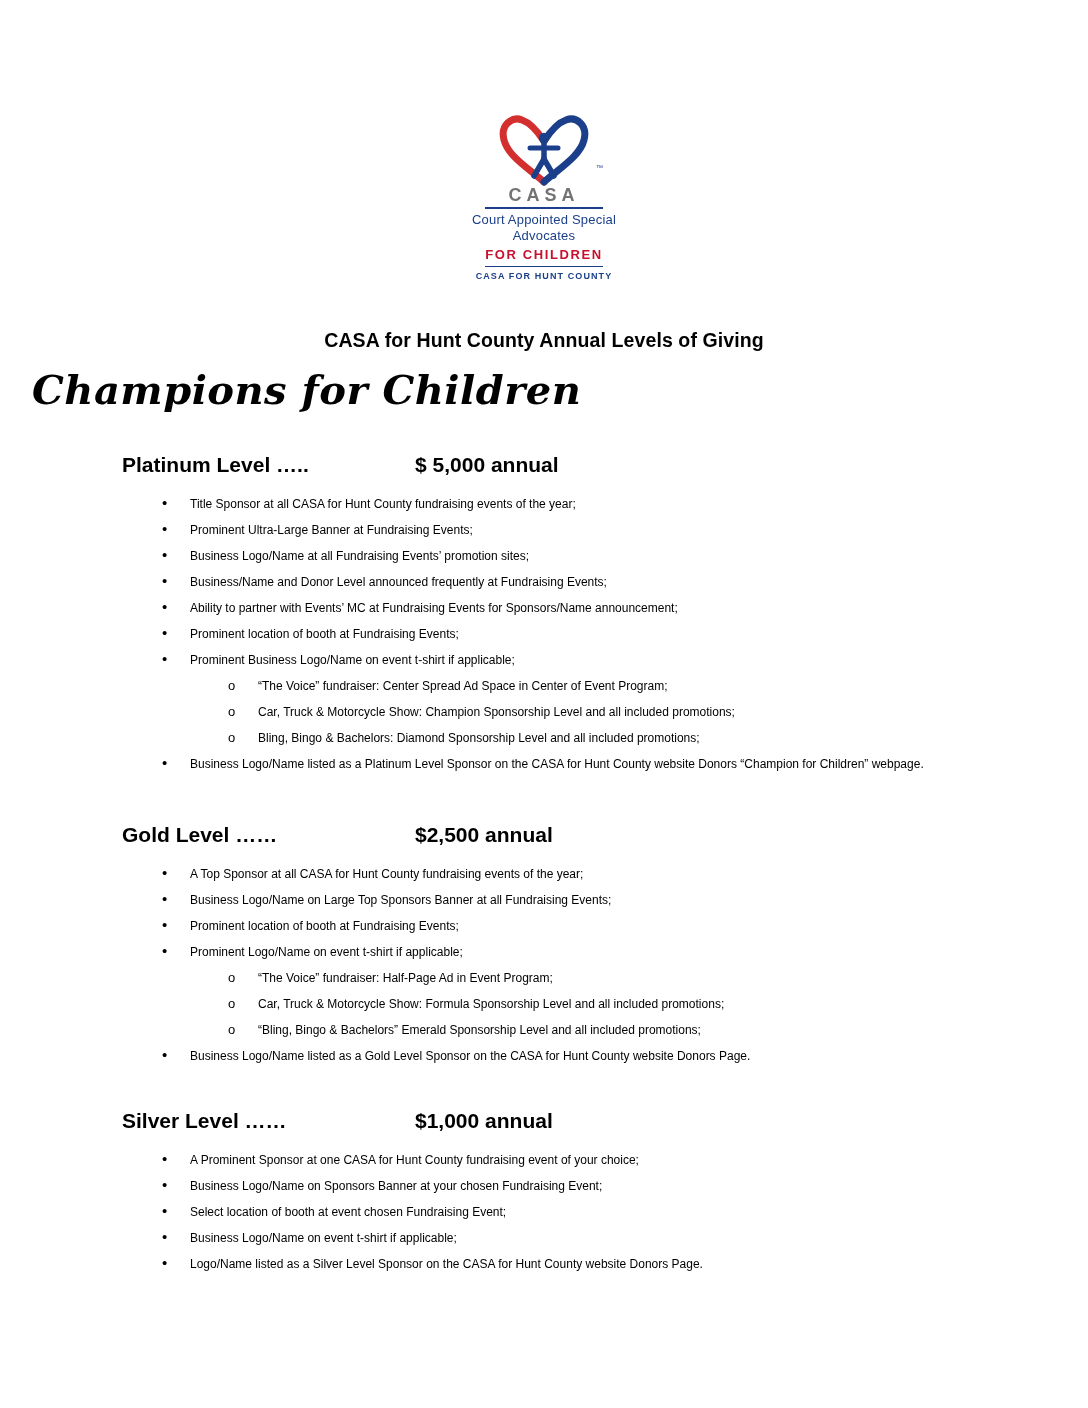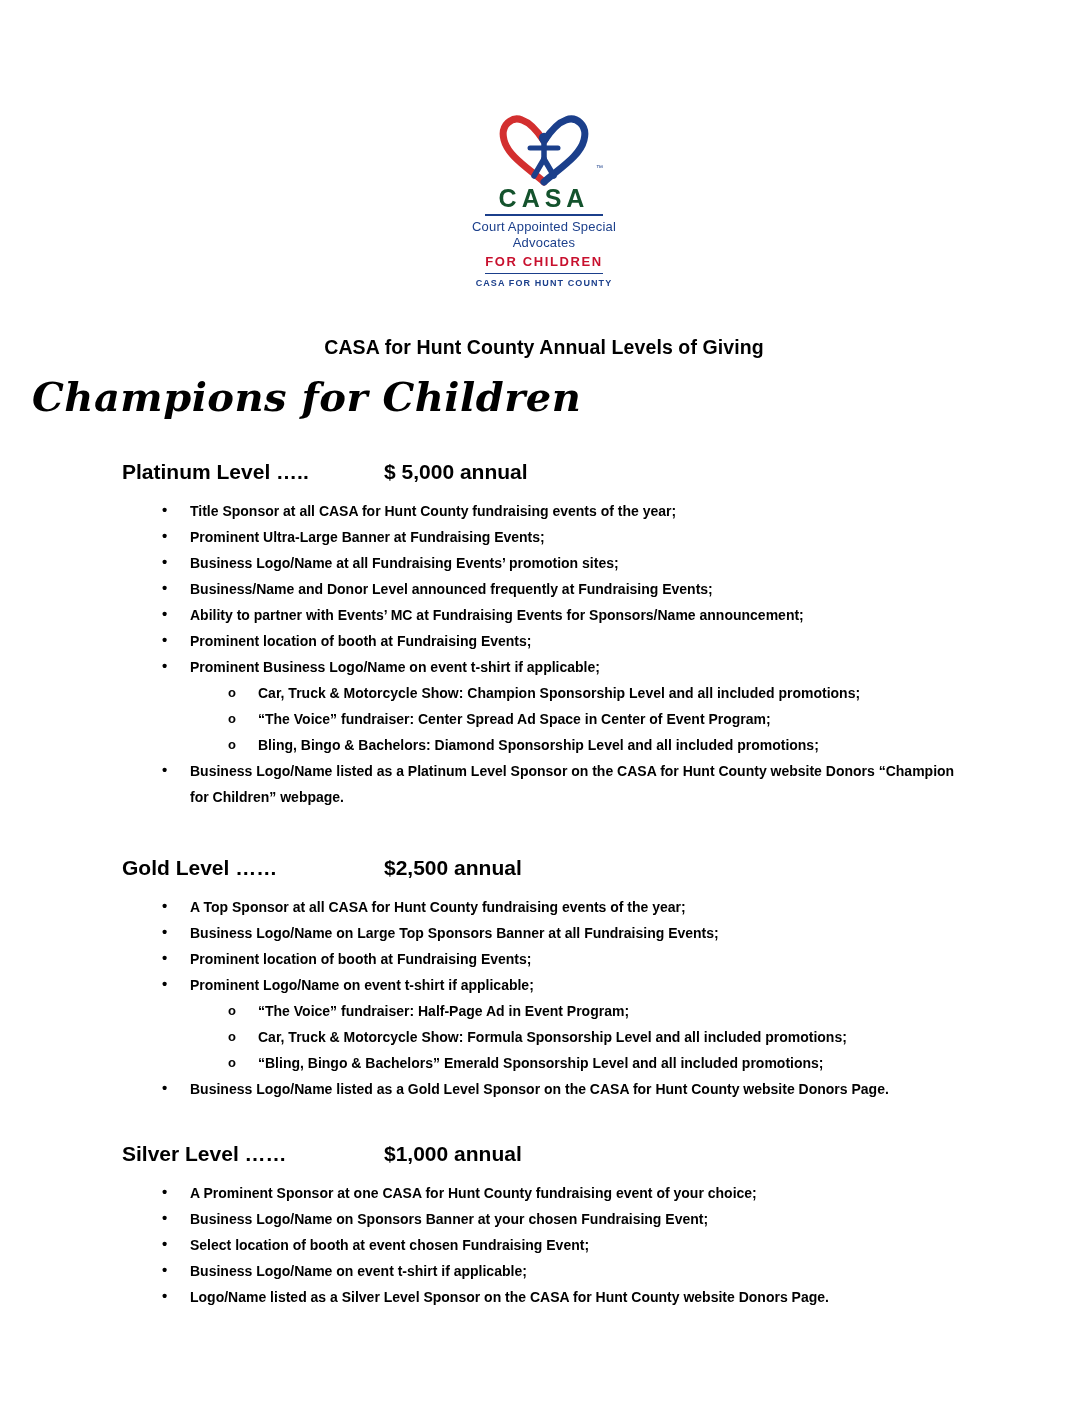--- a/index.html
+++ b/index.html
@@ -43,23 +43,23 @@
   }
   .heart-svg {
     position: absolute;
     left: 50%;
     top: 0;
     transform: translateX(-50%);
   }
   .logo-casa {
     font-family: "Liberation Sans", sans-serif;
     font-weight: bold;
-    font-size: 25px;
+    font-size: 18px;
     letter-spacing: 5px;
-    color: #14532d;
+    color: #737373;
     line-height: 1;
     margin-top: 2px;
   }
   .logo-rule {
     width: 118px;
     height: 2px;
     background: #1b3f8b;
     margin: 3px auto 3px auto;
   }
   .logo-tagline {
@@ -121,36 +121,36 @@
     padding-right: 120px;
   }
   .section.gold { margin-top: 46px; }
   .section.silver { }
 
   .level-head {
     font-weight: bold;
     font-size: 21px;
     display: flex;
     align-items: baseline;
+    gap: 31px;
   }
   .level-name { width: 262px; }
   .level-amount { }
 
   ul.bullets {
     list-style: none;
     margin: 14px 0 0 0;
     padding: 0;
   }
   ul.bullets > li {
     position: relative;
     padding-left: 68px;
-    font-size: 14px;
+    font-size: 12px;
     line-height: 26px;
     margin-bottom: 0;
-    font-weight: bold;
   }
   ul.bullets > li.lvl1::before {
     content: "\2022";
     position: absolute;
     left: 40px;
     top: -1px;
     font-size: 15px;
   }
   ul.bullets > li.lvl2 {
     padding-left: 136px;
@@ -200,22 +200,22 @@
       <span class="level-amount">$ 5,000 annual</span>
     </div>
     <ul class="bullets">
       <li class="lvl1">Title Sponsor at all CASA for Hunt County fundraising events of the year;</li>
       <li class="lvl1">Prominent Ultra-Large Banner at Fundraising Events;</li>
       <li class="lvl1">Business Logo/Name at all Fundraising Events’ promotion sites;</li>
       <li class="lvl1">Business/Name and Donor Level announced frequently at Fundraising Events;</li>
       <li class="lvl1">Ability to partner with Events’ MC at Fundraising Events for Sponsors/Name announcement;</li>
       <li class="lvl1">Prominent location of booth at Fundraising Events;</li>
       <li class="lvl1">Prominent Business Logo/Name on event t-shirt if applicable;</li>
+      <li class="lvl2">“The Voice” fundraiser: Center Spread Ad Space in Center of Event Program;</li>
       <li class="lvl2">Car, Truck &amp; Motorcycle Show:  Champion Sponsorship Level and all included promotions;</li>
-      <li class="lvl2">“The Voice” fundraiser: Center Spread Ad Space in Center of Event Program;</li>
       <li class="lvl2">Bling, Bingo &amp; Bachelors: Diamond Sponsorship Level and all included promotions;</li>
       <li class="lvl1">Business Logo/Name listed as a Platinum Level Sponsor on the CASA for Hunt County website Donors “Champion for Children” webpage.</li>
     </ul>
   </div>
 
   <div class="section gold">
     <div class="level-head">
       <span class="level-name">Gold Level ……</span>
       <span class="level-amount">$2,500 annual</span>
     </div>

